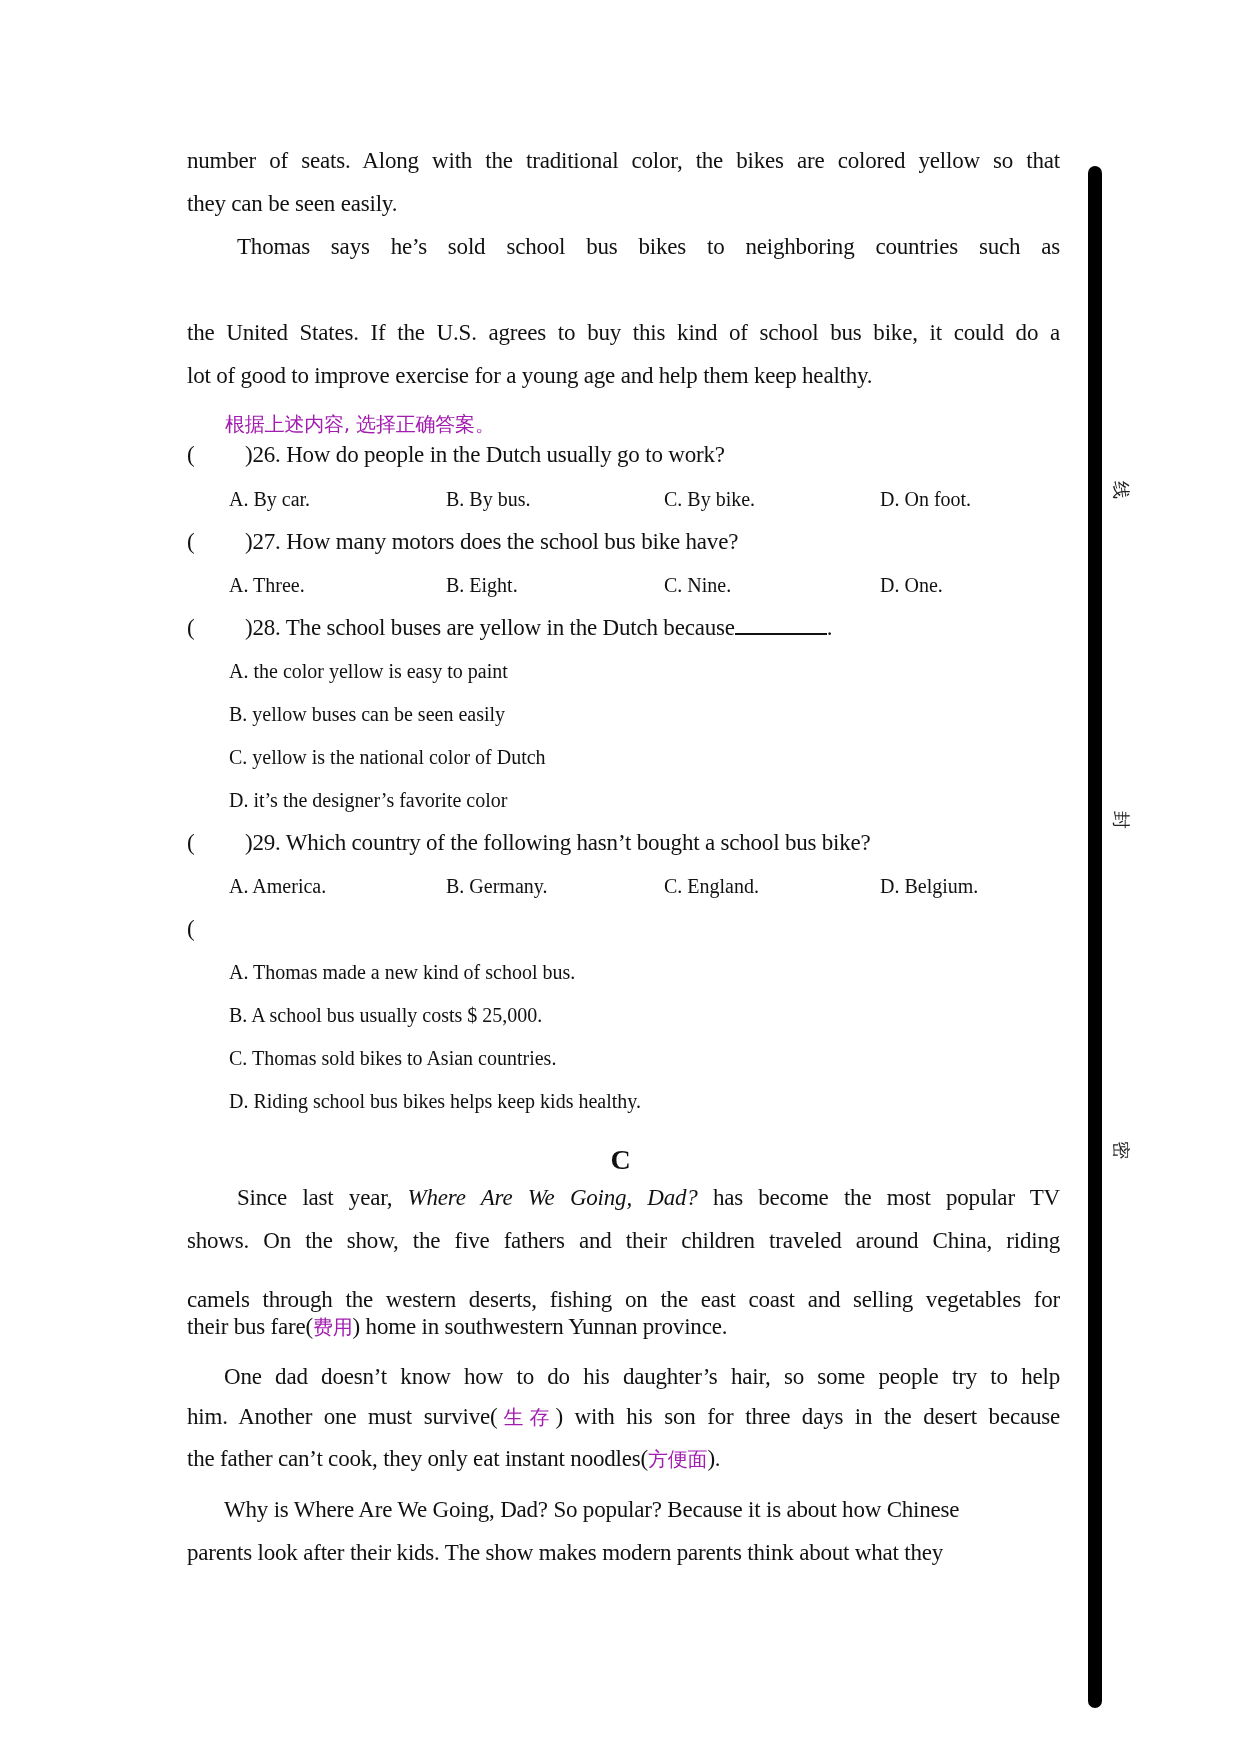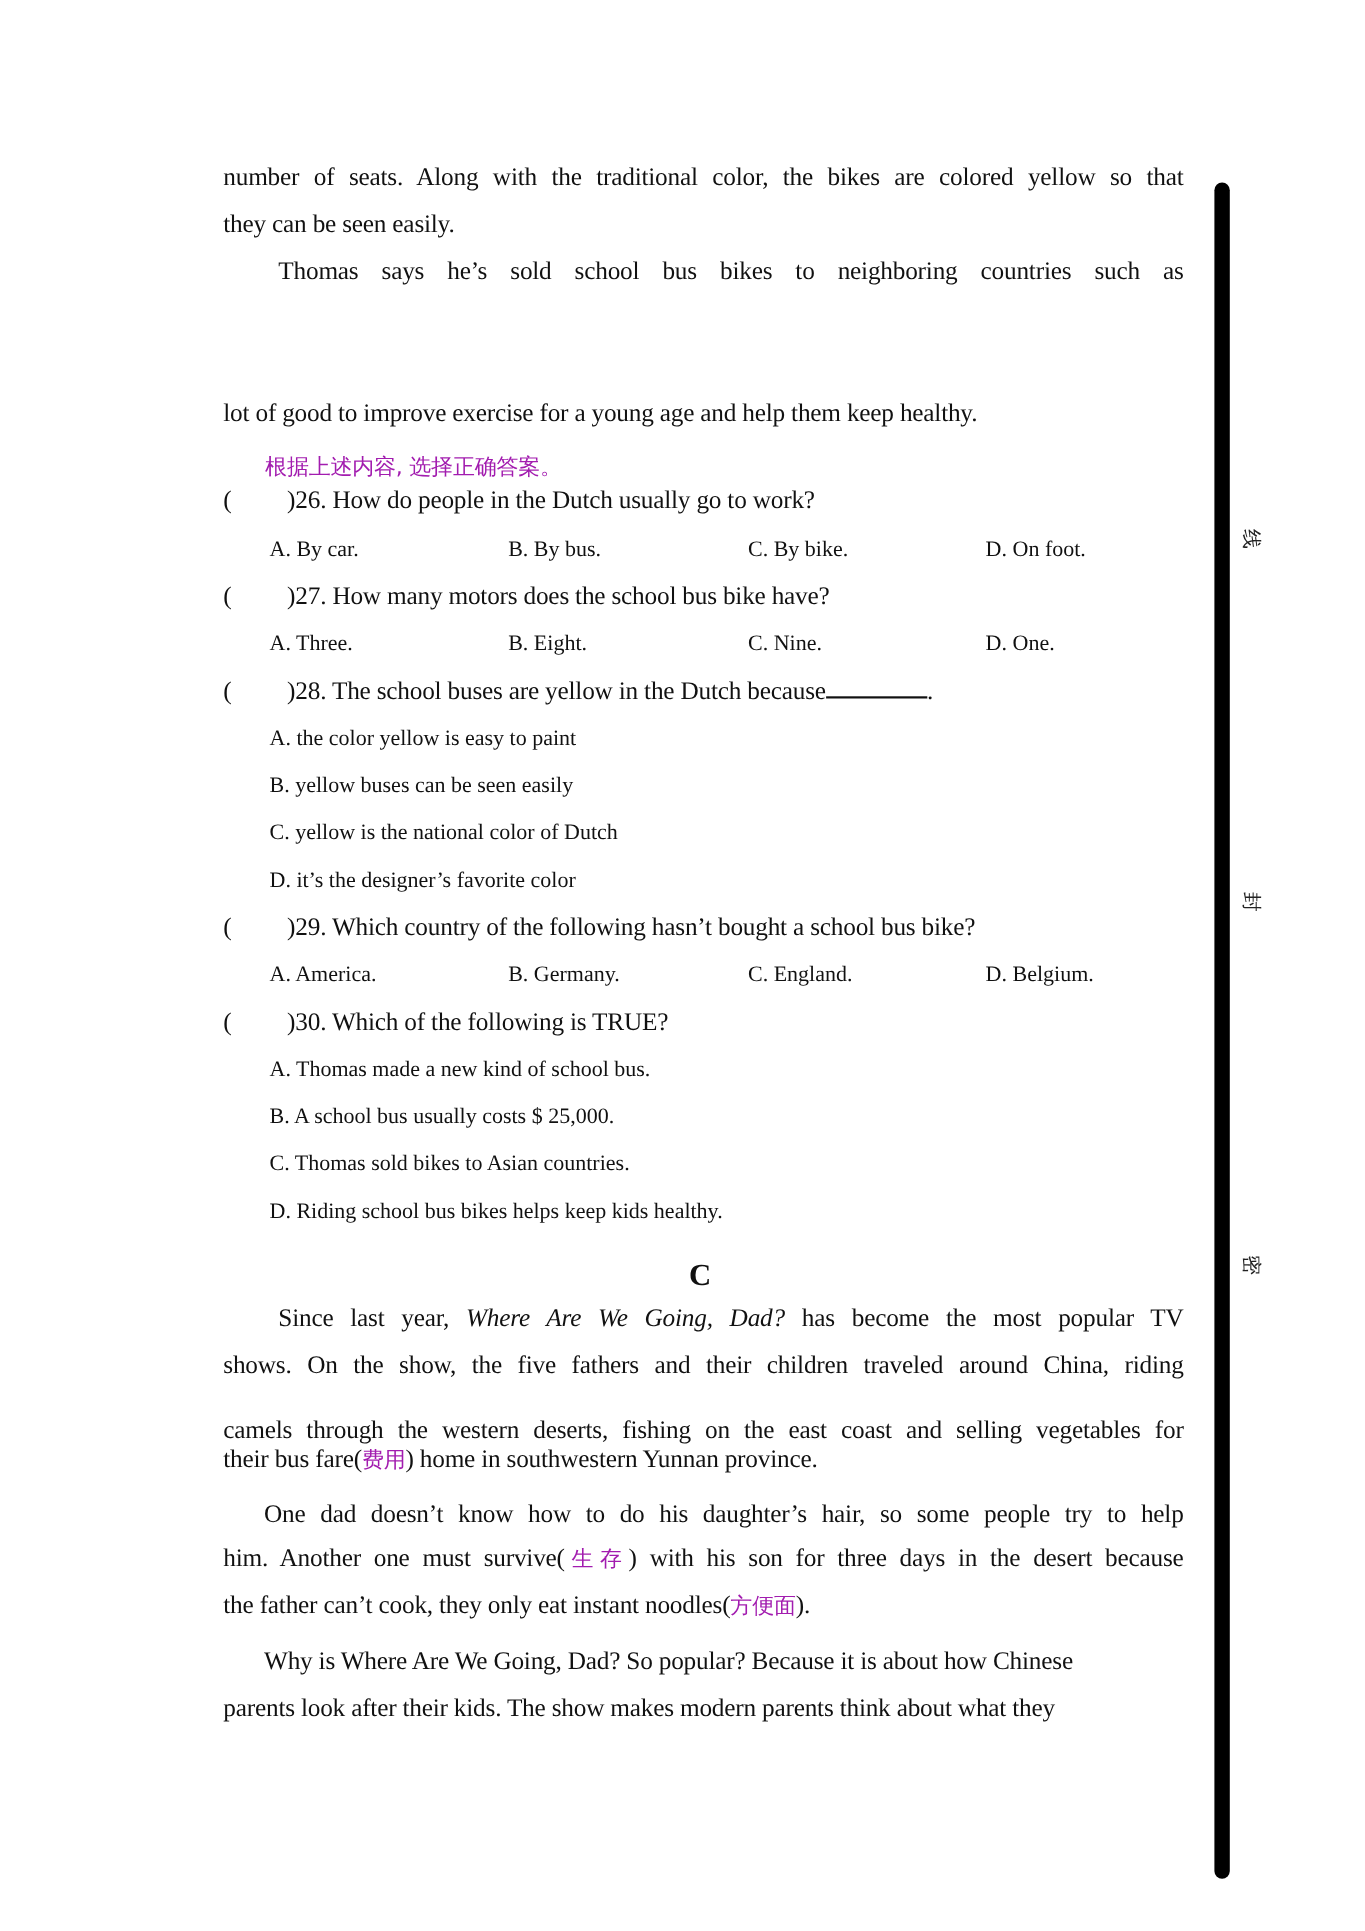--- a/index.html
+++ b/index.html
@@ -1,18 +1,18 @@
 <!DOCTYPE html>
 <html><head>
   <meta charset="utf-8">
   <style>
     html, body { margin: 0; padding: 0; background: #ffffff; }
     body { width: 1241px; height: 1755px; position: relative; overflow: hidden;
            font-family: "Liberation Serif", "DejaVu Serif", serif; color: #111; }
-    .page { position: absolute; left: 16px; top: 0; width: 1026px; height: 1755px; }
+    .page { position: absolute; left: 0; top: 0; width: 1026px; height: 1755px; }
     .line { position: absolute; left: 187px; font-size: 23px; line-height: 30px; white-space: nowrap; letter-spacing: -0.2px; }
     .just { width: 873px; text-align: justify; text-align-last: justify; white-space: normal; }
     .opt { position: absolute; font-size: 20px; line-height: 30px; white-space: nowrap; }
     .paren-open { position: absolute; left: 187px; font-size: 23px; line-height: 30px; }
     .qtext { position: absolute; left: 245px; font-size: 23px; line-height: 30px; white-space: nowrap; letter-spacing: -0.2px; }
     .blank { display: inline-block; width: 92px; border-bottom: 2px solid #111; height: 20px; vertical-align: baseline; }
     .section-title { position: absolute; left: 0; width: 1241px; text-align: center; top: 1143px;
                      font-size: 28px; font-weight: bold; line-height: 34px; }
     .bar { position: absolute; left: 1088px; top: 166px; width: 14px; height: 1542px; background: #000; border-radius: 7px; }
     .side-char { position: absolute; left: 1112px; font-size: 18px; line-height: 20px; transform: rotate(90deg);
@@ -21,20 +21,21 @@
     em { font-style: italic; }
   </style>
 </head>
 <body>
 
 <div class="page">
 
   <div class="line just" style="top:146px;">number of seats. Along with the traditional color, the bikes are colored yellow so that</div>
   <div class="line" style="top:189px;">they can be seen easily.</div>
   <div class="line just" style="top:232px; left:237px; width:823px;">Thomas says he’s sold school bus bikes to neighboring countries such  as</div>
+  <div class="line just" style="top:318px;">the United States. If the U.S. agrees to buy this kind of school bus bike, it could do a</div>
   <div class="line" style="top:361px;">lot of good to improve exercise for a young age and help them keep healthy.</div>
 
   <div class="line cn" style="top:409px; left:225px;">根据上述内容, 选择正确答案。</div>
 
   <div class="paren-open" style="top:440px;">(</div>
   <div class="qtext" style="top:440px;">)26. How do people in the Dutch usually go to work?</div>
   <div class="opt" style="top:484px; left:229px;">A. By car.</div>
   <div class="opt" style="top:484px; left:446px;">B. By bus.</div>
   <div class="opt" style="top:484px; left:664px;">C. By bike.</div>
   <div class="opt" style="top:484px; left:880px;">D. On foot.</div>
@@ -56,21 +57,20 @@
   <div class="opt" style="top:785px; left:229px;">D. it’s the designer’s favorite color</div>
 
   <div class="paren-open" style="top:828px;">(</div>
   <div class="qtext" style="top:828px;">)29. Which country of the following hasn’t bought a school bus bike?</div>
   <div class="opt" style="top:871px; left:229px;">A. America.</div>
   <div class="opt" style="top:871px; left:446px;">B. Germany.</div>
   <div class="opt" style="top:871px; left:664px;">C. England.</div>
   <div class="opt" style="top:871px; left:880px;">D. Belgium.</div>
 
   <div class="paren-open" style="top:914px;">(</div>
-  <div class="qtext" style="top:914px;">)30. Which of the following is TRUE?</div>
   <div class="opt" style="top:957px; left:229px;">A. Thomas made a new kind of school bus.</div>
   <div class="opt" style="top:1000px; left:229px;">B. A school bus usually costs $ 25,000.</div>
   <div class="opt" style="top:1043px; left:229px;">C. Thomas sold bikes to Asian countries.</div>
   <div class="opt" style="top:1086px; left:229px;">D. Riding school bus bikes helps keep kids healthy.</div>
 
   <div class="section-title">C</div>
 
   <div class="line just" style="top:1183px; left:237px; width:823px;"><span>Since last year, </span><em>Where Are We Going, Dad?</em><span> has become the most popular TV</span></div>
   <div class="line just" style="top:1226px;">shows. On the show, the five fathers and their children traveled around China, riding</div>
   <div class="line just" style="top:1269px;margin-top:16px;">camels through the western deserts, fishing on the east coast and selling vegetables for</div>

